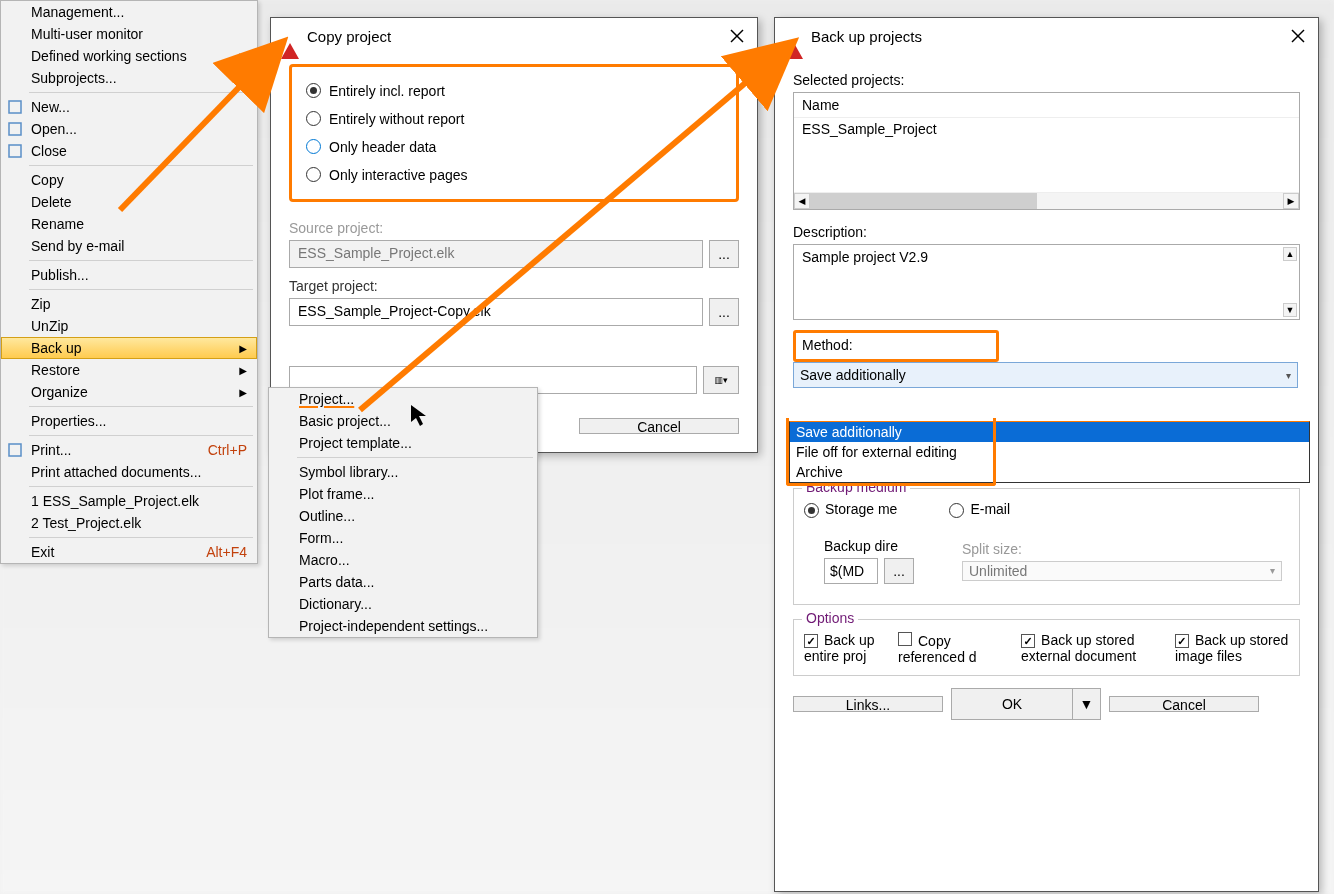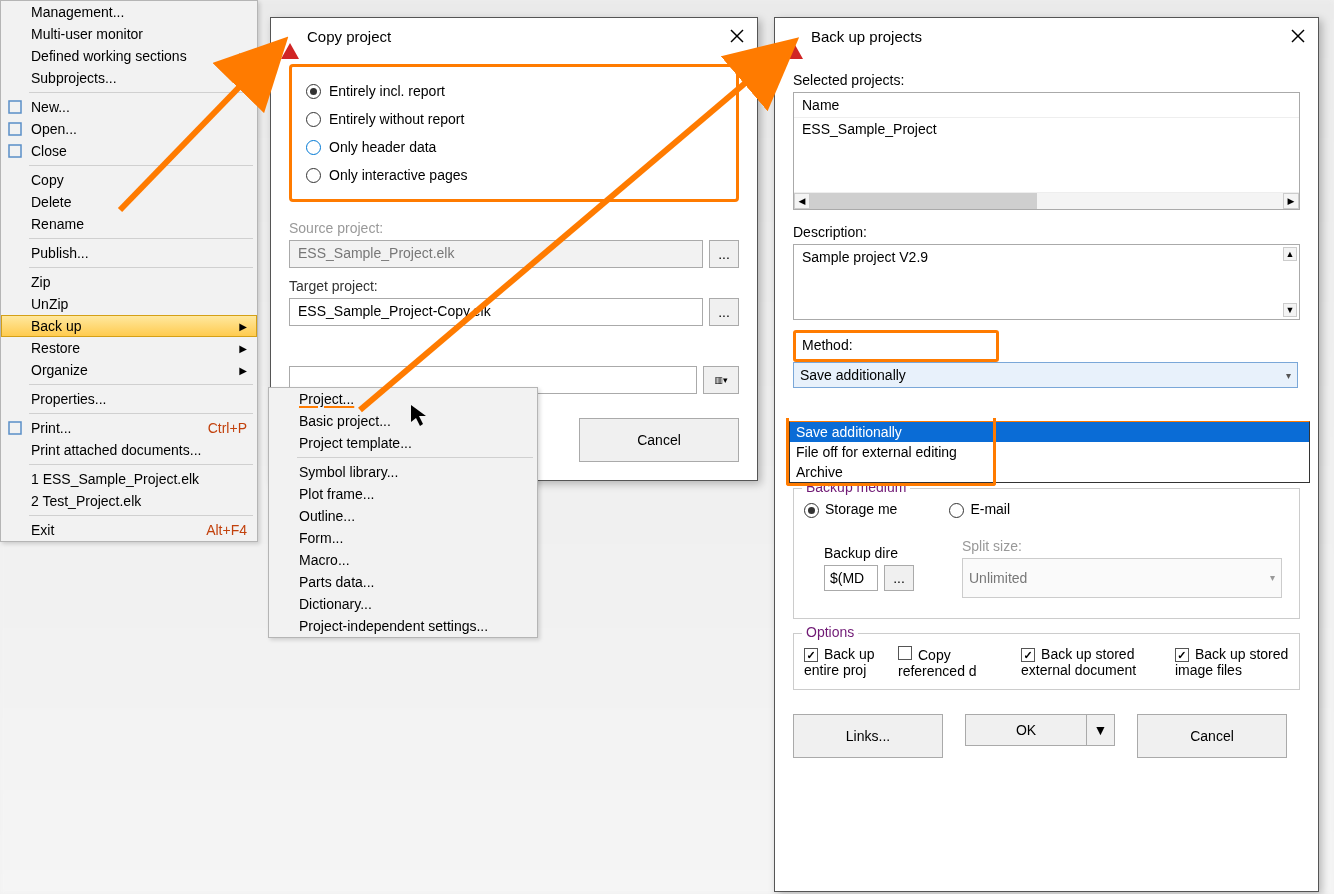--- a/index.html
+++ b/index.html
@@ -26,32 +26,32 @@
 .dialog { position: absolute; background: #fff; border: 1px solid #555; box-shadow: 3px 3px 8px rgba(0,0,0,0.25); z-index: 8; }
 .dialog-titlebar { display: flex; align-items: center; padding: 8px 10px; }
 .dialog-titlebar .icon { width: 18px; height: 18px; margin-right: 8px; }
 .dialog-titlebar .title { flex: 1; font-size: 15px; color: #000; }
 .dialog-titlebar .close { width: 20px; height: 20px; display: flex; align-items: center; justify-content: center; cursor: pointer; }
 .dialog-body { padding: 10px 18px 18px 18px; }
 
 
 .copy-dialog { left: 270px; top: 17px; width: 488px; }
 .radio-group { border: 3px solid #ff7b00; border-radius: 4px; padding: 10px 14px; margin-bottom: 18px; }
-.radio-row { display: flex; align-items: flex-end; padding: 6px 0; }
+.radio-row { display: flex; align-items: flex-start; padding: 6px 0; }
 .radio { width: 15px; height: 15px; border: 1.5px solid #333; border-radius: 50%; margin-right: 8px; display: flex; align-items: center; justify-content: center; }
 .radio.selected::after { content: ""; width: 7px; height: 7px; background: #333; border-radius: 50%; }
 .radio.blue { border-color: #0078d4; }
 .field-label { color: #333; margin-bottom: 4px; margin-top: 10px; }
 .field-label.disabled { color: #999; }
 .field-row { display: flex; align-items: center; gap: 6px; }
 .text-input { flex: 1; border: 1px solid #aaa; padding: 4px 8px; background: #fff; height: 28px; }
 .text-input.disabled { background: #f2f2f2; color: #777; }
 .browse-btn { width: 30px; height: 28px; border: 1px solid #aaa; background: #f0f0f0; cursor: pointer; display:flex; align-items:center; justify-content:center; }
 .dialog-buttons { display: flex; justify-content: flex-end; gap: 16px; margin-top: 24px; }
-.btn { width: 160px; height: 44px; border: 1px solid #aaa; background: #f0f0f0; cursor: pointer; }
+.btn { width: 160px; height: 16px; border: 1px solid #aaa; background: #f0f0f0; cursor: pointer; }
 .btn.primary { border: 2px solid #0078d4; }
 
 
 .backup-dialog { left: 774px; top: 17px; width: 545px; height: 875px; }
 .section-label { color: #000; margin: 8px 0 4px 0; }
 .list-box { border: 1px solid #aaa; background: #fff; height: 118px; display: flex; flex-direction: column; }
 .list-header-row { display:flex; padding: 4px 8px; border-bottom: 1px solid #eee; }
 .list-row { padding: 3px 8px; }
 .list-scrollbar { display:flex; align-items:center; margin-top:auto; border-top:1px solid #eee; }
 .sb-btn { width:16px; height:16px; border:1px solid #ccc; background:#f4f4f4; display:flex;align-items:center;justify-content:center;font-size:9px; cursor:pointer;}
@@ -70,23 +70,23 @@
 .dropdown-list .opt.sel { background:#0a6cd6; color:#fff; }
 .dropdown-border-overlay { position:absolute; left:786px; top:418px; width:210px; height:68px; border:3px solid #ff7b00; border-top:none; z-index:21; pointer-events:none; border-radius:0 0 3px 3px;}
 
 .fieldset { border: 1px solid #ccc; padding: 12px 10px 10px 10px; margin-top: 14px; position:relative; }
 .fieldset .legend { position:absolute; top:-10px; left:8px; background:#fff; padding:0 4px; color:#701a75; }
 .fs-row { display:flex; align-items:center; gap:18px; margin-bottom:10px; flex-wrap:wrap;}
 .chk { width:14px; height:14px; border:1px solid #555; display:inline-flex; align-items:center; justify-content:center; margin-right:6px; font-size:11px; }
 .chk.checked::after{content:"✓"; color:#000; font-weight:bold;}
 .col { display:flex; flex-direction:row; gap:10px; }
 .small-input { width:54px; border:1px solid #aaa; padding:3px 5px; height:26px; }
-.combo2 { border:1px solid #ccc; background:#fafafa; padding:3px 6px; width:320px; display:flex; align-items:center; height:40px; color:#777;}
+.combo2 { border:1px solid #ccc; background:#fafafa; padding:3px 6px; width:320px; display:flex; align-items:center; height:20px; color:#777;}
 .combo2 .chev{margin-left:auto;font-size:10px;color:#999;}
-.backup-bottom-buttons { display:flex; gap:22px; margin-top:24px; }
+.backup-bottom-buttons { display:flex; gap:8px; margin-top:12px;align-items:center; }
 .backup-bottom-buttons .btn { width:150px; }
 .btn-split { display:flex; }
 .btn-split .main{flex:1;border:1px solid #aaa;background:#f0f0f0;height:32px;cursor:pointer;}
 .btn-split .drop{width:28px;border:1px solid #aaa;border-left:none;background:#f0f0f0;height:32px;cursor:pointer;display:flex;align-items:center;justify-content:center;}
 
 
 .arrow-svg { position:absolute; z-index:30; pointer-events:none; }
 
 .cursor { position:absolute; left:410px; top:404px; z-index:40; font-size:22px; color:#000; }
 
@@ -142,20 +142,23 @@
     </div>
     <div class="menu-sep"></div>
     <div class="menu-item">
       <span class="label">Copy</span>
     </div>
     <div class="menu-item">
       <span class="label">Delete</span>
     </div>
     <div class="menu-item">
       <span class="label">Rename</span>
+    </div>
+    <div class="menu-item">
+      <span class="label">Send by e-mail</span>
     </div>
     <div class="menu-sep"></div>
     <div class="menu-item">
       <span class="label">Publish...</span>
     </div>
     <div class="menu-sep"></div>
     <div class="menu-item">
       <span class="label">Zip</span>
     </div>
     <div class="menu-item">

